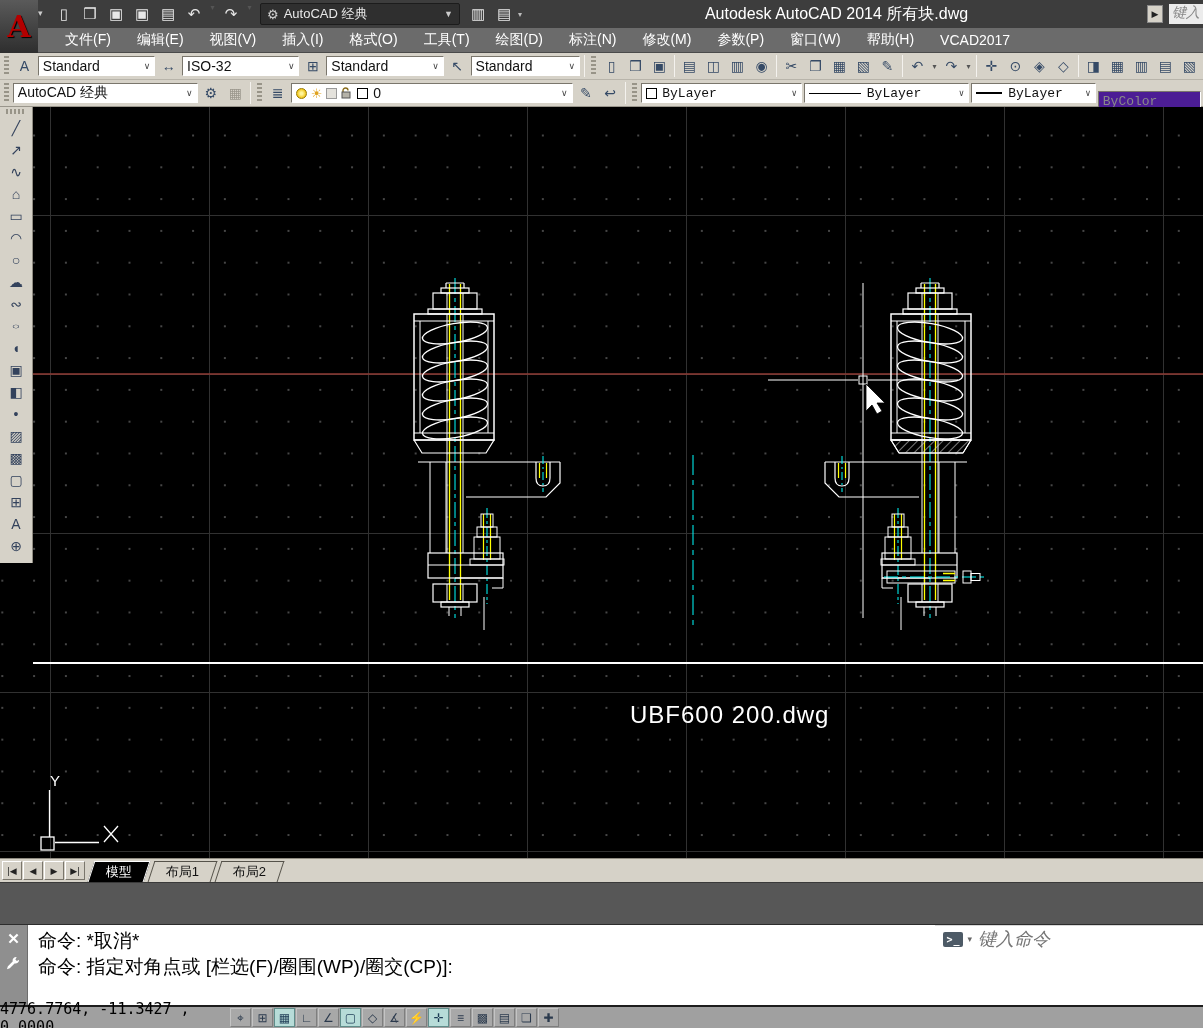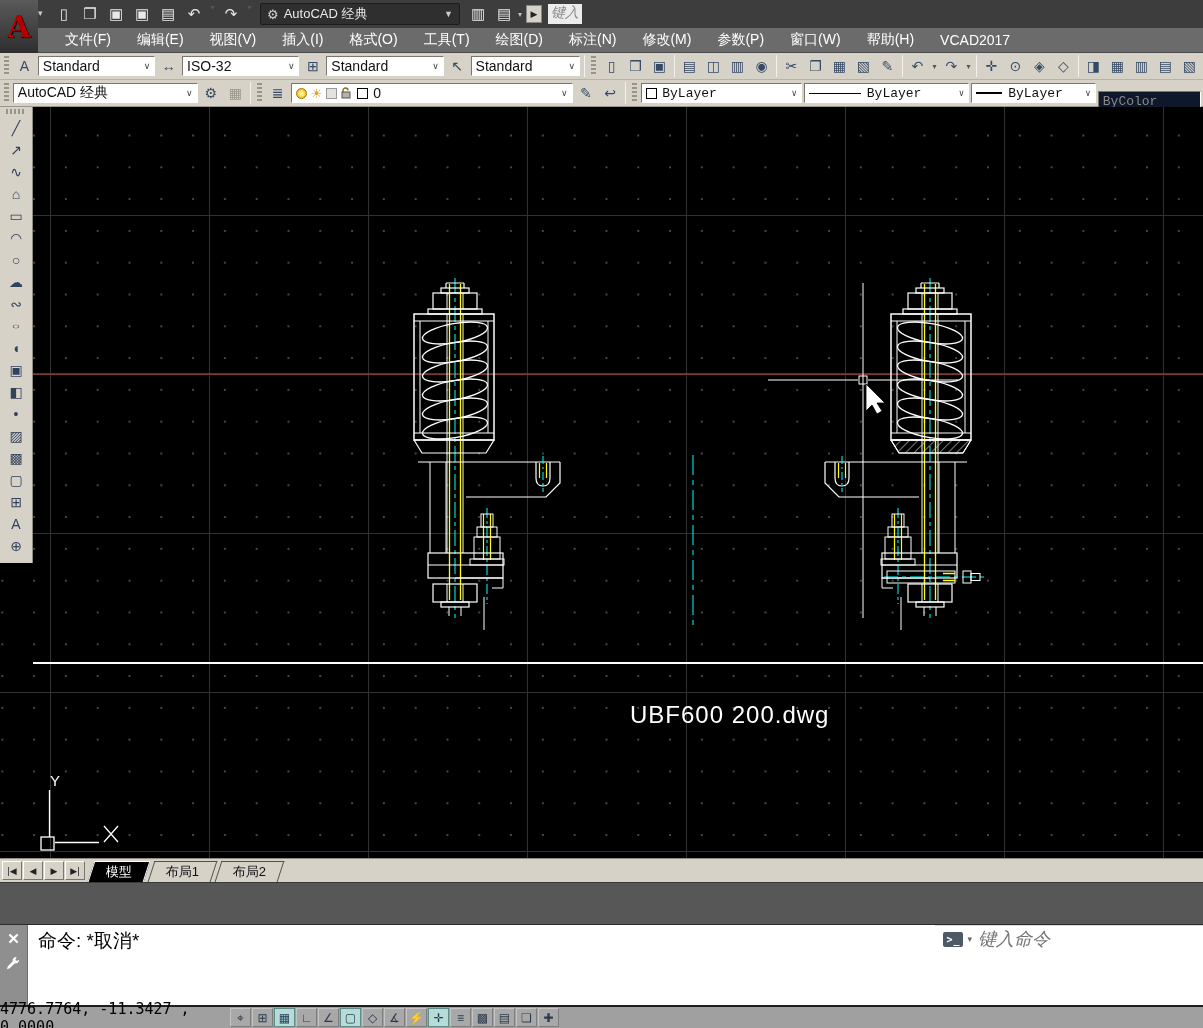--- a/index.html
+++ b/index.html
@@ -44,21 +44,21 @@
         background:repeating-linear-gradient(to bottom,#989488 0 2px,transparent 2px 4px);}
   .tsep{width:1px;height:22px;background:#8f8b81;border-right:1px solid #f4f2ee;margin:0 2px;}
   .tb-btn{display:inline-flex;align-items:center;justify-content:center;width:23px;height:23px;
           font-size:14px;color:#354a66;border:1px solid transparent;background:#d6d2c8;}
   .tb-btn.dis{color:#9a968c;}
   .tb-caret{font-size:8px;color:#555;width:9px;text-align:center;}
   .combo{display:flex;align-items:center;height:20px;background:#fff;border:1px solid #7a766c;
          border-right-color:#fff;border-bottom-color:#fff;padding:0 4px;font-size:14px;color:#111;}
   .combo .arr{margin-left:auto;font-size:9px;color:#444;padding-left:6px;}
   .combo.mono{font-family:"Liberation Mono",monospace;font-size:13px;}
-  .combo.gray{color:#8a8a8a;background:#0f172a;margin-top:16px;}
+  .combo.gray{color:#8a8a8a;background:#4c1d95;margin-top:16px;}
   .swatch{width:11px;height:11px;border:1px solid #000;background:#fff;margin-right:5px;}
   .lt-line{width:52px;height:0;border-top:1px solid #000;margin-right:6px;}
   .lw-line{width:26px;height:0;border-top:2px solid #000;margin-right:6px;}
   .bulb{width:11px;height:11px;border-radius:50%;background:radial-gradient(#fff59a 20%,#f0c419 70%);
         border:1px solid #9a7b00;margin-right:4px;}
   .sun{color:#e0a320;font-size:13px;margin-right:4px;}
   .vpfrz{width:11px;height:11px;border:1px solid #9a9a9a;background:#e4e2dc;margin-right:4px;}
   .lock{margin-right:5px;display:inline-flex;}
 
   
@@ -148,20 +148,21 @@
         <span class="gear">⚙</span>
         <span>AutoCAD 经典</span>
         <span class="arr">▼</span>
       </div>
       <span style="display:flex;gap:2px;">
           <span class="qbtn">▥</span>
           <span class="qbtn">▤</span>
         </span>
       <span class="qcaret">▾</span>
     </div>
+    <div class="app-title">Autodesk AutoCAD 2014   所有块.dwg</div>
     <div class="tsearch">
       <span class="exp">▶</span>
       <span class="stub">键入</span>
     </div>
   </div>
 
   <div class="menubar">
       <div class="menu-item">文件(F)</div>
       <div class="menu-item">编辑(E)</div>
       <div class="menu-item">视图(V)</div>
@@ -460,21 +461,21 @@
   <div class="cmd">
     <div class="cmd-strip">
       <span class="cmd-x">✕</span>
       <span>
         <svg width="15" height="15" viewBox="0 0 16 16">
             <path d="M11 1a4 4 0 0 0-3.9 4.9L2 11l-1 3 3-1 5.1-5.1A4 4 0 0 0 14 4l-2.4 1.2L10 3.6 11.3 1.2z" fill="#fff"></path>
           </svg>
       </span>
     </div>
     <div class="cmd-body">
-      <div class="cmd-hist"><div>命令: *取消*</div></div>
+      <div class="cmd-hist"><div>命令: *取消*</div><div>命令: 指定对角点或 [栏选(F)/圈围(WP)/圈交(CP)]:</div></div>
       <div class="cmd-inrow">
         <span class="prompt-chip">&gt;_</span>
         <span class="prompt-caret">▾</span>
         <input class="cmd-input" placeholder="键入命令" style="">
       </div>
     </div>
   </div>
 
   <div class="statusbar">
     <div class="coords">4776.7764, -11.3427 , 0.0000</div>

